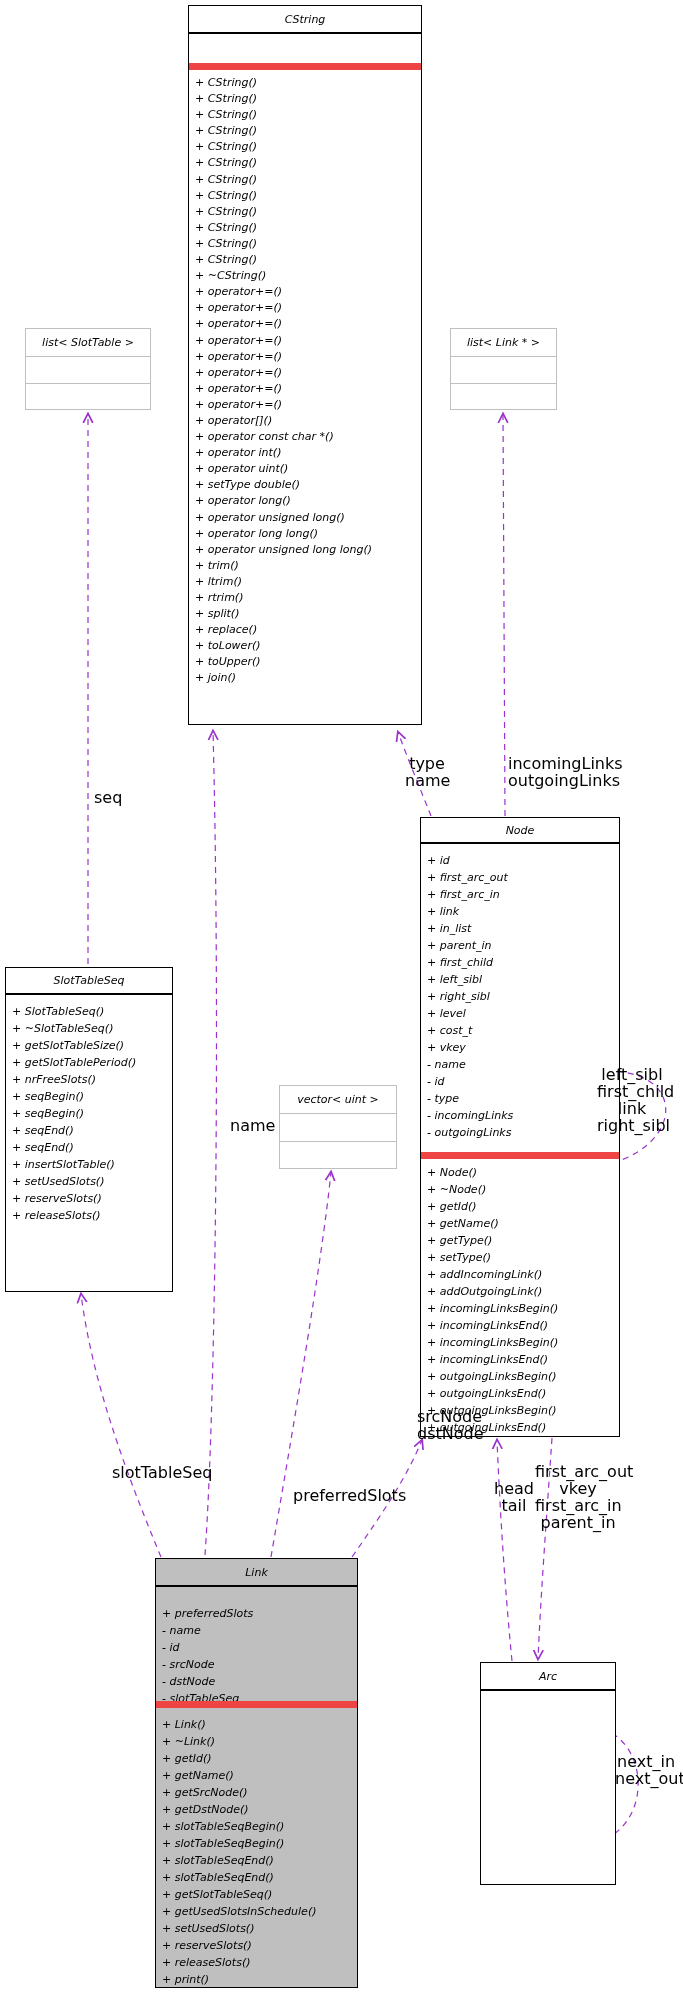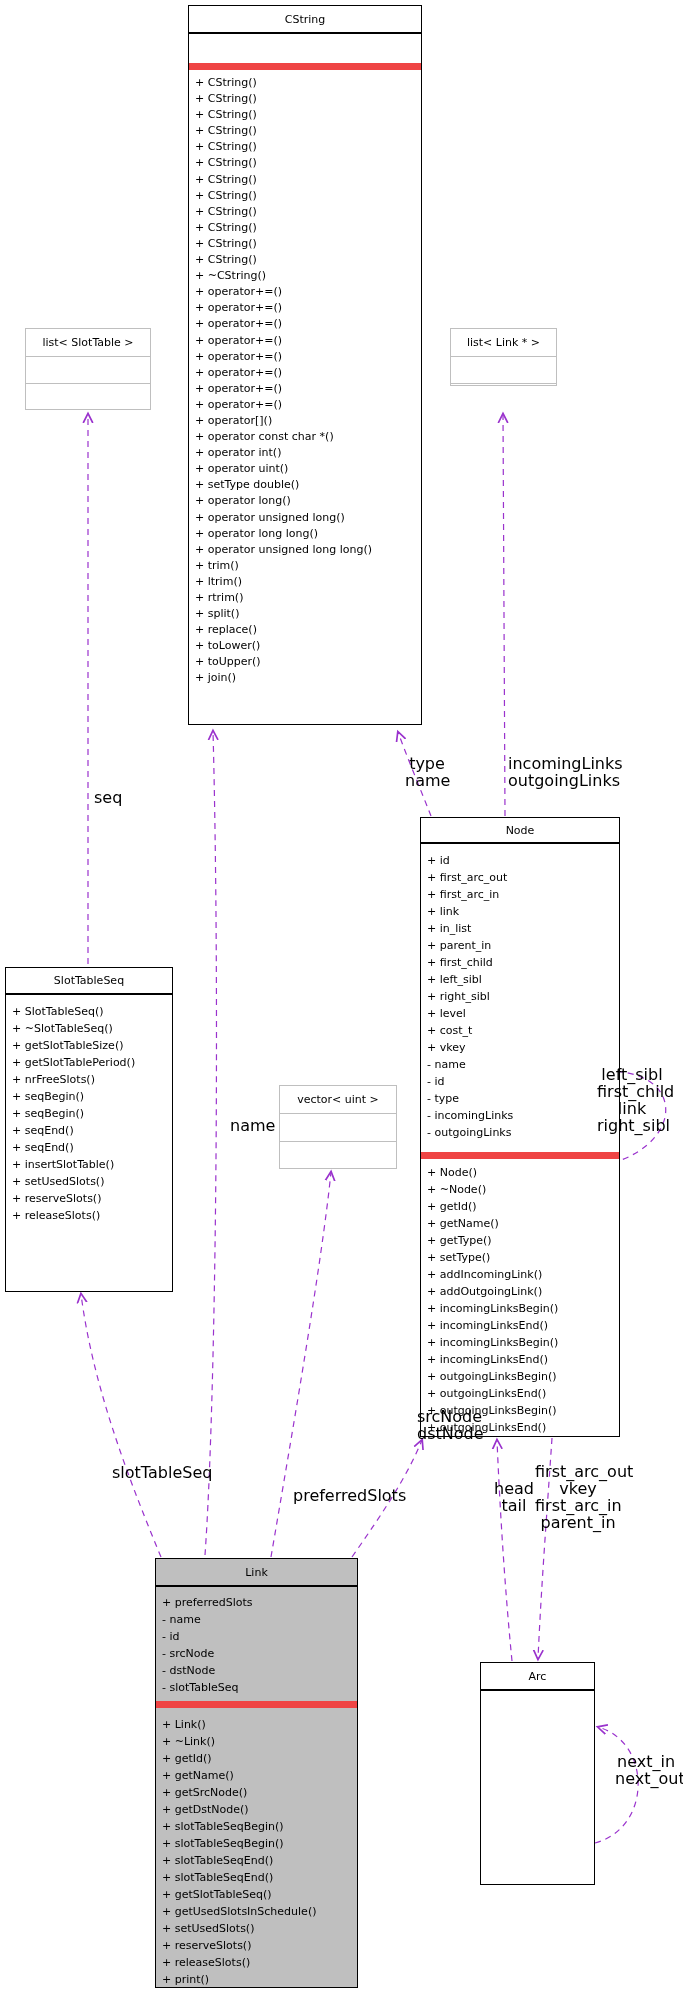--- a/index.html
+++ b/index.html
@@ -1,21 +1,21 @@
 <!DOCTYPE html>
 <html><head>
 <meta charset="utf-8">
 <style>
   html,body{margin:0;padding:0;background:#ffffff;}
   #canvas{
     position:relative;width:683px;height:1995px;background:#ffffff;overflow:hidden;
     font-family:"DejaVu Sans","Liberation Sans",sans-serif;color:#000;
   }
   svg.edges{position:absolute;left:0;top:0;z-index:1;}
-  .ubox{position:absolute;z-index:2;background:#ffffff;border:1px solid #000;box-sizing:border-box;}
+  .ubox{position:absolute;z-index:2;background:#ffffff;border:1px solid #000;box-sizing:border-box;font-style:italic;}
   .ubox.tmpl{border:1px solid #bfbfbf;}
   .ubox.current{background:#bfbfbf;}
   .utitle{
     display:flex;align-items:center;justify-content:center;
     font-size:11px;border-bottom:2px solid #000;box-sizing:border-box;white-space:nowrap;
   }
   .tmpl .utitle{border-bottom:1px solid #bfbfbf;}
   .usec{box-sizing:border-box;padding:5px 0 3px 0;overflow:hidden;}
   .usec ~ .usec{border-top:7px solid #ef4444;}
   .tmpl .usec ~ .usec{border-top:1px solid #bfbfbf;}
@@ -94,21 +94,21 @@
         <div class="member">+ join()</div>
       </div>
   </div>
 
   <div class="ubox tmpl" style="left:25px;top:328px;width:126px;height:82px;">
     <div class="utitle" style="height:28px;">list&lt; SlotTable &gt;</div>
     <div class="usec" style="height:26px;"></div>
     <div class="usec" style="height:26px;"></div>
   </div>
 
-  <div class="ubox tmpl" style="left:450px;top:328px;width:107px;height:58px;">
+  <div class="ubox tmpl" style="left:450px;top:328px;width:107px;height:82px;">
     <div class="utitle" style="height:28px;">list&lt; Link * &gt;</div>
     <div class="usec" style="height:26px;"></div>
     <div class="usec" style="height:26px;"></div>
   </div>
 
   <div class="ubox" style="left:420px;top:817px;width:200px;height:620px;">
     <div class="utitle" style="height:26px;">Node</div>
     <div class="usec" style="height:308px;padding-top:8px;">
         <div class="member">+ id</div>
         <div class="member">+ first_arc_out</div>
@@ -168,21 +168,21 @@
   </div>
 
   <div class="ubox tmpl" style="left:279px;top:1085px;width:118px;height:84px;">
     <div class="utitle" style="height:28px;">vector&lt; uint &gt;</div>
     <div class="usec" style="height:27px;"></div>
     <div class="usec" style="height:27px;"></div>
   </div>
 
   <div class="ubox current" style="left:155px;top:1558px;width:203px;height:430px;">
     <div class="utitle" style="height:28px;">Link</div>
-    <div class="usec" style="height:114px;padding-top:7px;">
+    <div class="usec" style="height:114px;padding-top:18px;">
         <div class="member">+ preferredSlots</div>
         <div class="member">- name</div>
         <div class="member">- id</div>
         <div class="member">- srcNode</div>
         <div class="member">- dstNode</div>
         <div class="member">- slotTableSeq</div>
       </div>
     <div class="usec" style="height:286px;padding-top:8px;">
         <div class="member">+ Link()</div>
         <div class="member">+ ~Link()</div>
@@ -196,21 +196,21 @@
         <div class="member">+ slotTableSeqEnd()</div>
         <div class="member">+ getSlotTableSeq()</div>
         <div class="member">+ getUsedSlotsInSchedule()</div>
         <div class="member">+ setUsedSlots()</div>
         <div class="member">+ reserveSlots()</div>
         <div class="member">+ releaseSlots()</div>
         <div class="member">+ print()</div>
       </div>
   </div>
 
-  <div class="ubox" style="left:480px;top:1662px;width:115px;height:223px;">
+  <div class="ubox" style="left:480px;top:1662px;width:136px;height:223px;">
     <div class="utitle" style="height:28px;">Arc</div>
     <div class="usec" style="height:26px;"></div>
   </div>
 
   <div class="elabel" style="left:94px;top:789px;">seq</div>
 
   <div class="elabel" style="left:230px;top:1117px;">name</div>
 
   <div class="elabel center" style="left:405px;top:755px;width:44px;">
     <div>type</div>

